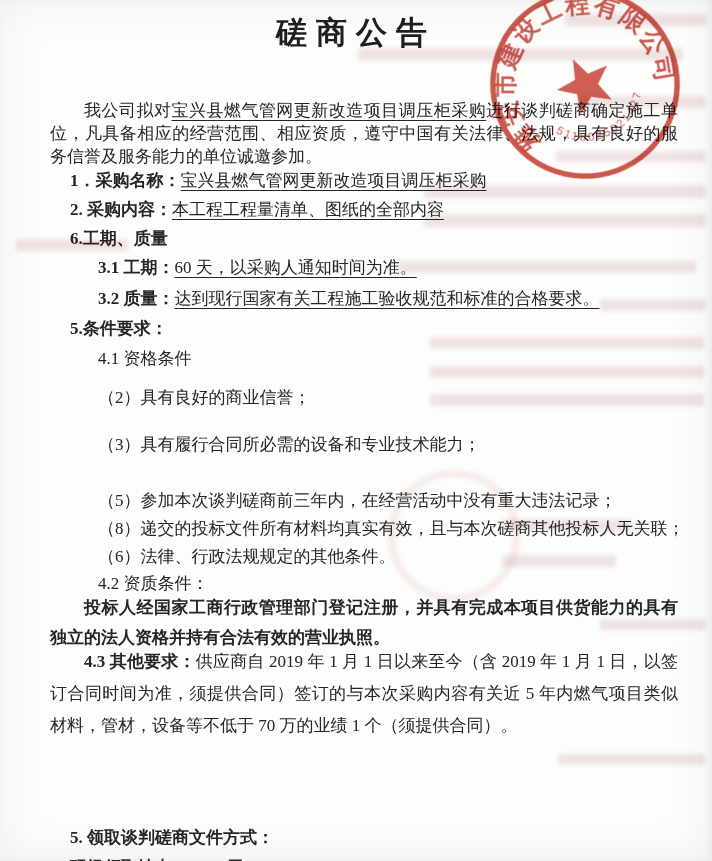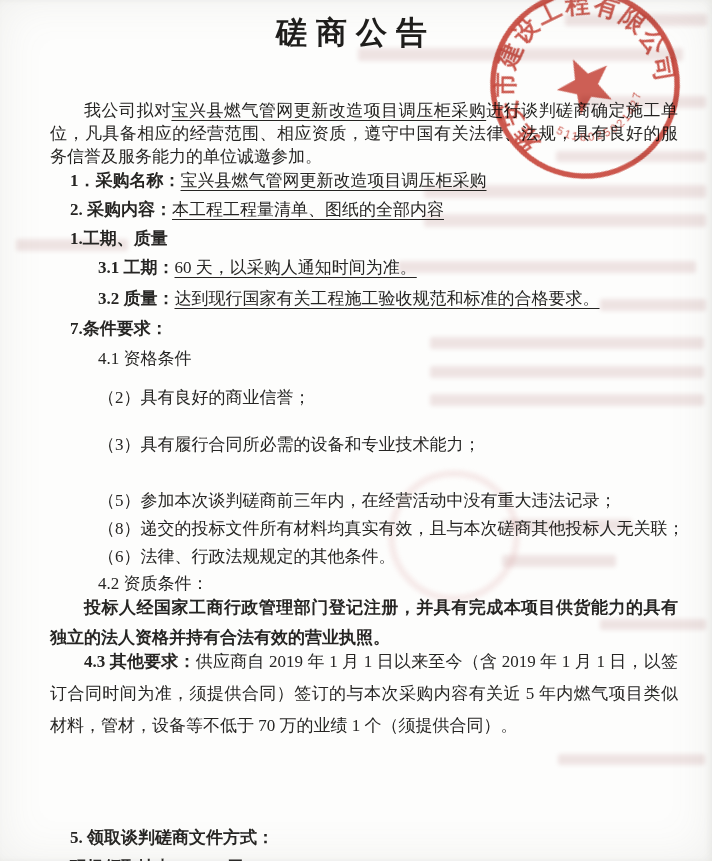--- a/index.html
+++ b/index.html
@@ -87,27 +87,27 @@
   <div class="ghost-ring"></div>
 
   <div class="blk title">磋商公告</div>
 
   <p class="blk wrap ind intro"><span>我公司拟对</span><span class="u">宝兴县燃气管网更新改造项目调压柜采购</span><span>进行谈判磋商确定施工单位，凡具备相应的经营范围、相应资质，遵守中国有关法律、法规，具有良好的服务信誉及服务能力的单位诚邀参加。</span></p>
 
   <p class="blk item1"><span class="b">1．采购名称：</span><span class="u">宝兴县燃气管网更新改造项目调压柜采购</span></p>
 
   <p class="blk item2"><span class="b">2. 采购内容：</span><span class="u">本工程工程量清单、图纸的全部内容</span></p>
 
-  <p class="blk sec3 b">1.工期、质量</p>
+  <p class="blk sec3 b">6.工期、质量</p>
 
   <p class="blk sec31"><span class="b">3.1 工期：</span><span class="u">60 天，以采购人通知时间为准。</span></p>
 
   <p class="blk sec32"><span class="b">3.2 质量：</span><span class="u">达到现行国家有关工程施工验收规范和标准的合格要求。</span></p>
 
-  <p class="blk sec4 b">7.条件要求：</p>
+  <p class="blk sec4 b">5.条件要求：</p>
 
   <p class="blk sec41">4.1 资格条件</p>
 
   <p class="blk q1">（2）具有良好的商业信誉；</p>
   <p class="blk q2">（3）具有履行合同所必需的设备和专业技术能力；</p>
   <p class="blk q4">（5）参加本次谈判磋商前三年内，在经营活动中没有重大违法记录；</p>
   <p class="blk q5">（8）递交的投标文件所有材料均真实有效，且与本次磋商其他投标人无关联；</p>
   <p class="blk q6">（6）法律、行政法规规定的其他条件。</p>
 
   <p class="blk sec42h">4.2 资质条件：</p>

